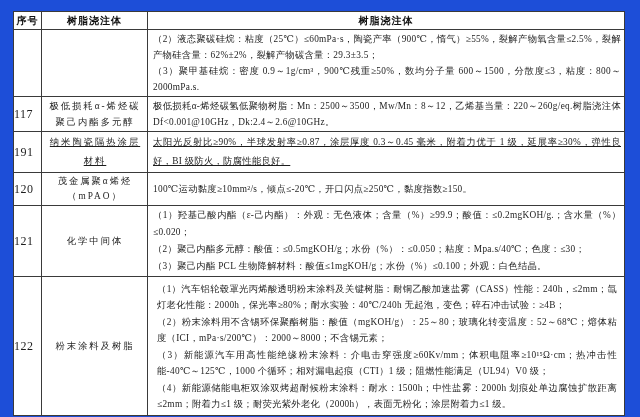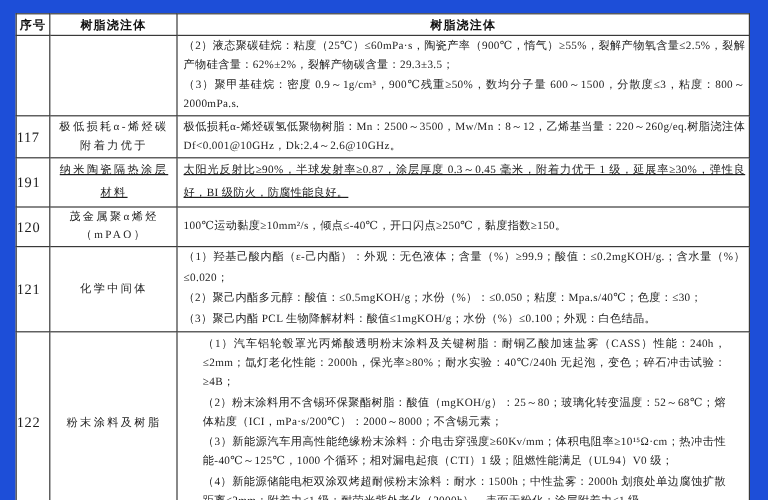--- a/index.html
+++ b/index.html
@@ -27,21 +27,21 @@
   td.mat div{letter-spacing:2px;line-height:16px;text-align:center;}
   td.perf{font-size:9.3px;padding:1px 3px 1px 5px;}
   .perf-item{text-align:justify;letter-spacing:0.3px;line-height:16px;}
   
   .r0 td{height:49px;} .r0 .perf-item{line-height:16px;}
   .r1 td{height:32px;} .r1 td.mat div,.r1 .perf-item{line-height:16px;}
   .r2 td{height:38px;} .r2 td.mat div,.r2 .perf-item{line-height:19px;text-decoration:underline;}
   .r3 td{height:34px;} .r3 td.mat div,.r3 .perf-item{line-height:16px;}
   .r4 td{height:30px;} .r4 td.mat div,.r4 .perf-item{line-height:15px;}
   .r5 td{height:52px;} .r5 .perf-item{line-height:17px;}
-  .r6 td{height:136px;} .r6 .perf-item{line-height:16px;margin:1px 16px;}
+  .r6 td{height:136px;} .r6 .perf-item{line-height:16px;margin:1px 4px;}
 </style>
 </head>
 <body>
 
 <div class="page">
   <table class="materials">
     <colgroup>
       <col class="c1">
       <col class="c2">
       <col class="c3">
@@ -59,21 +59,21 @@
           <td class="mat"></td>
           <td class="perf">
             <div class="perf-item">（2）液态聚碳硅烷：粘度（25℃）≤60mPa·s，陶瓷产率（900℃，惰气）≥55%，裂解产物氧含量≤2.5%，裂解产物硅含量：62%±2%，裂解产物碳含量：29.3±3.5；</div>
             <div class="perf-item">（3）聚甲基硅烷：密度 0.9～1g/cm³，900℃残重≥50%，数均分子量 600～1500，分散度≤3，粘度：800～2000mPa.s.</div>
           </td>
         </tr>
         <tr class="r1">
           <td class="seq">117</td>
           <td class="mat">
             <div>极低损耗α-烯烃碳</div>
-            <div>附着力优于</div>
+            <div>聚己内酯多元醇</div>
           </td>
           <td class="perf">
             <div class="perf-item">极低损耗α-烯烃碳氢低聚物树脂：Mn：2500～3500，Mw/Mn：8～12，乙烯基当量：220～260g/eq.树脂浇注体 Df&lt;0.001@10GHz，Dk:2.4～2.6@10GHz。</div>
           </td>
         </tr>
         <tr class="r2">
           <td class="seq">191</td>
           <td class="mat">
             <div>纳米陶瓷隔热涂层</div>
             <div>材料</div>
@@ -82,21 +82,21 @@
             <div class="perf-item">太阳光反射比≥90%，半球发射率≥0.87，涂层厚度 0.3～0.45 毫米，附着力优于 1 级，延展率≥30%，弹性良好，BI 级防火，防腐性能良好。</div>
           </td>
         </tr>
         <tr class="r4">
           <td class="seq">120</td>
           <td class="mat">
             <div>茂金属聚α烯烃</div>
             <div>（mPAO）</div>
           </td>
           <td class="perf">
-            <div class="perf-item">100℃运动黏度≥10mm²/s，倾点≤-40℃，开口闪点≥250℃，黏度指数≥150。</div>
+            <div class="perf-item">100℃运动黏度≥10mm²/s，倾点≤-20℃，开口闪点≥250℃，黏度指数≥150。</div>
           </td>
         </tr>
         <tr class="r5">
           <td class="seq">121</td>
           <td class="mat">
             <div>化学中间体</div>
           </td>
           <td class="perf">
             <div class="perf-item">（1）羟基己酸内酯（ε-己内酯）：外观：无色液体；含量（%）≥99.9；酸值：≤0.2mgKOH/g.；含水量（%）≤0.020；</div>
             <div class="perf-item">（2）聚己内酯多元醇：酸值：≤0.5mgKOH/g；水份（%）：≤0.050；粘度：Mpa.s/40℃；色度：≤30；</div>

